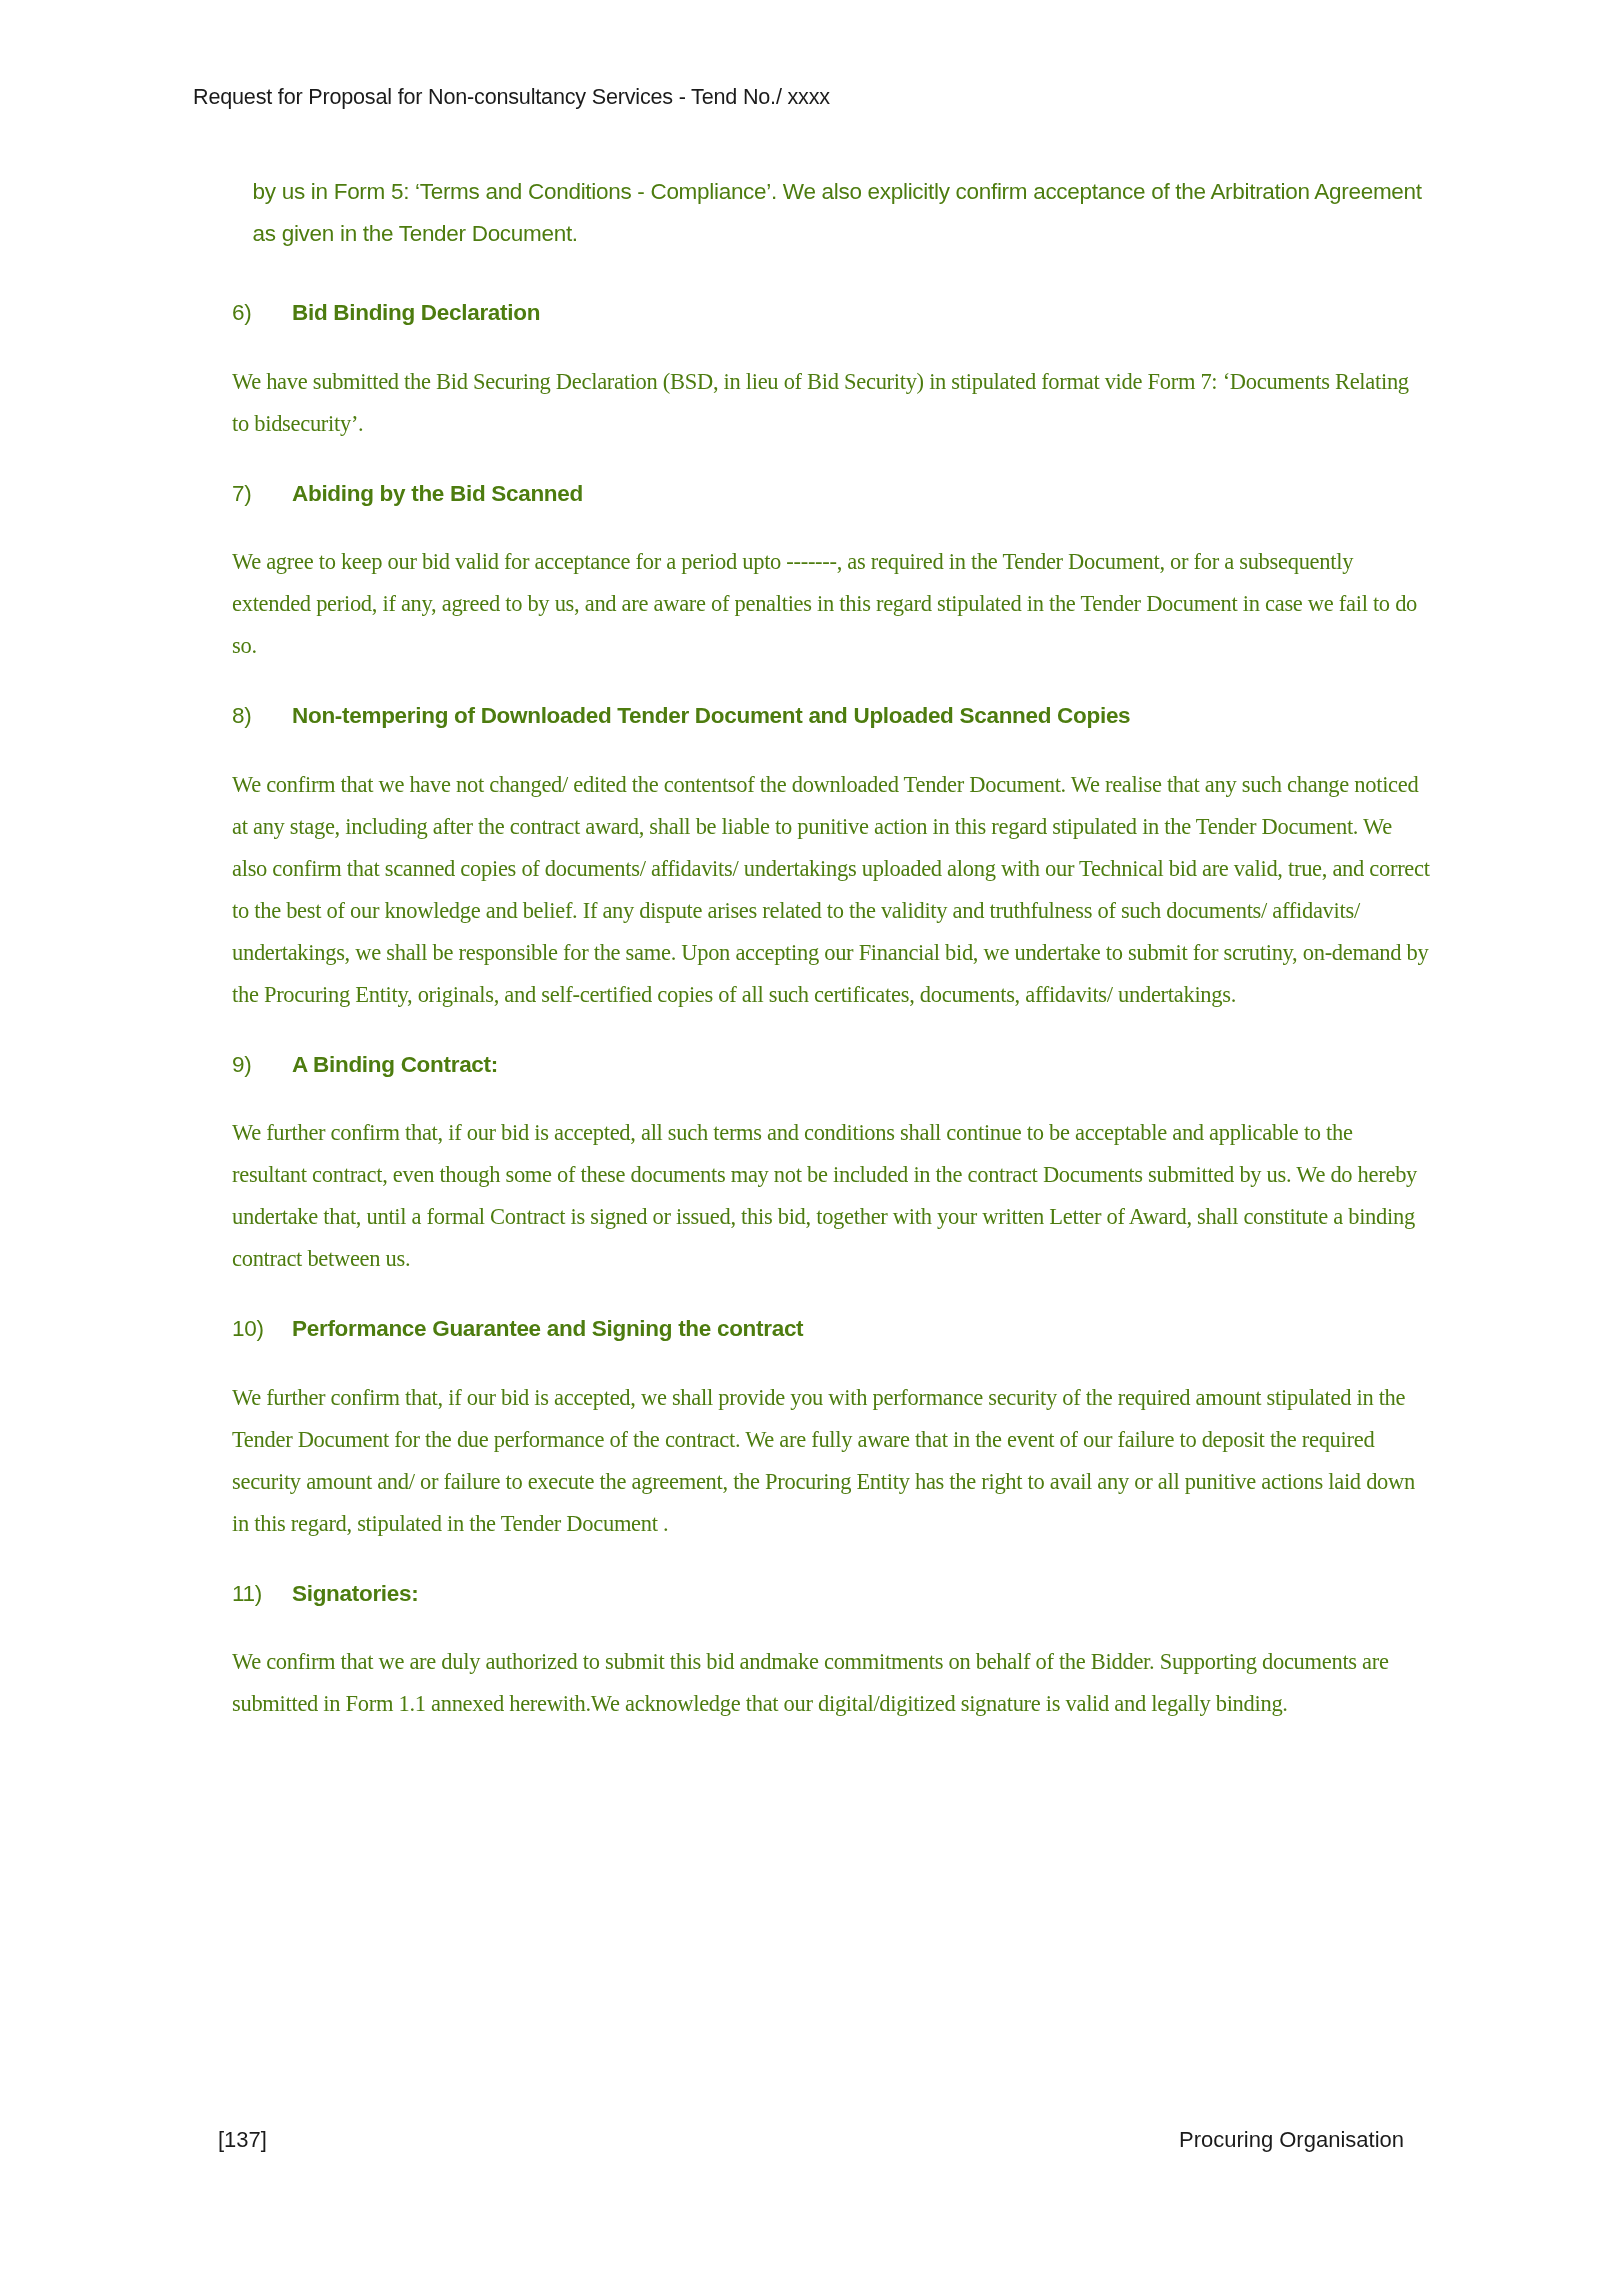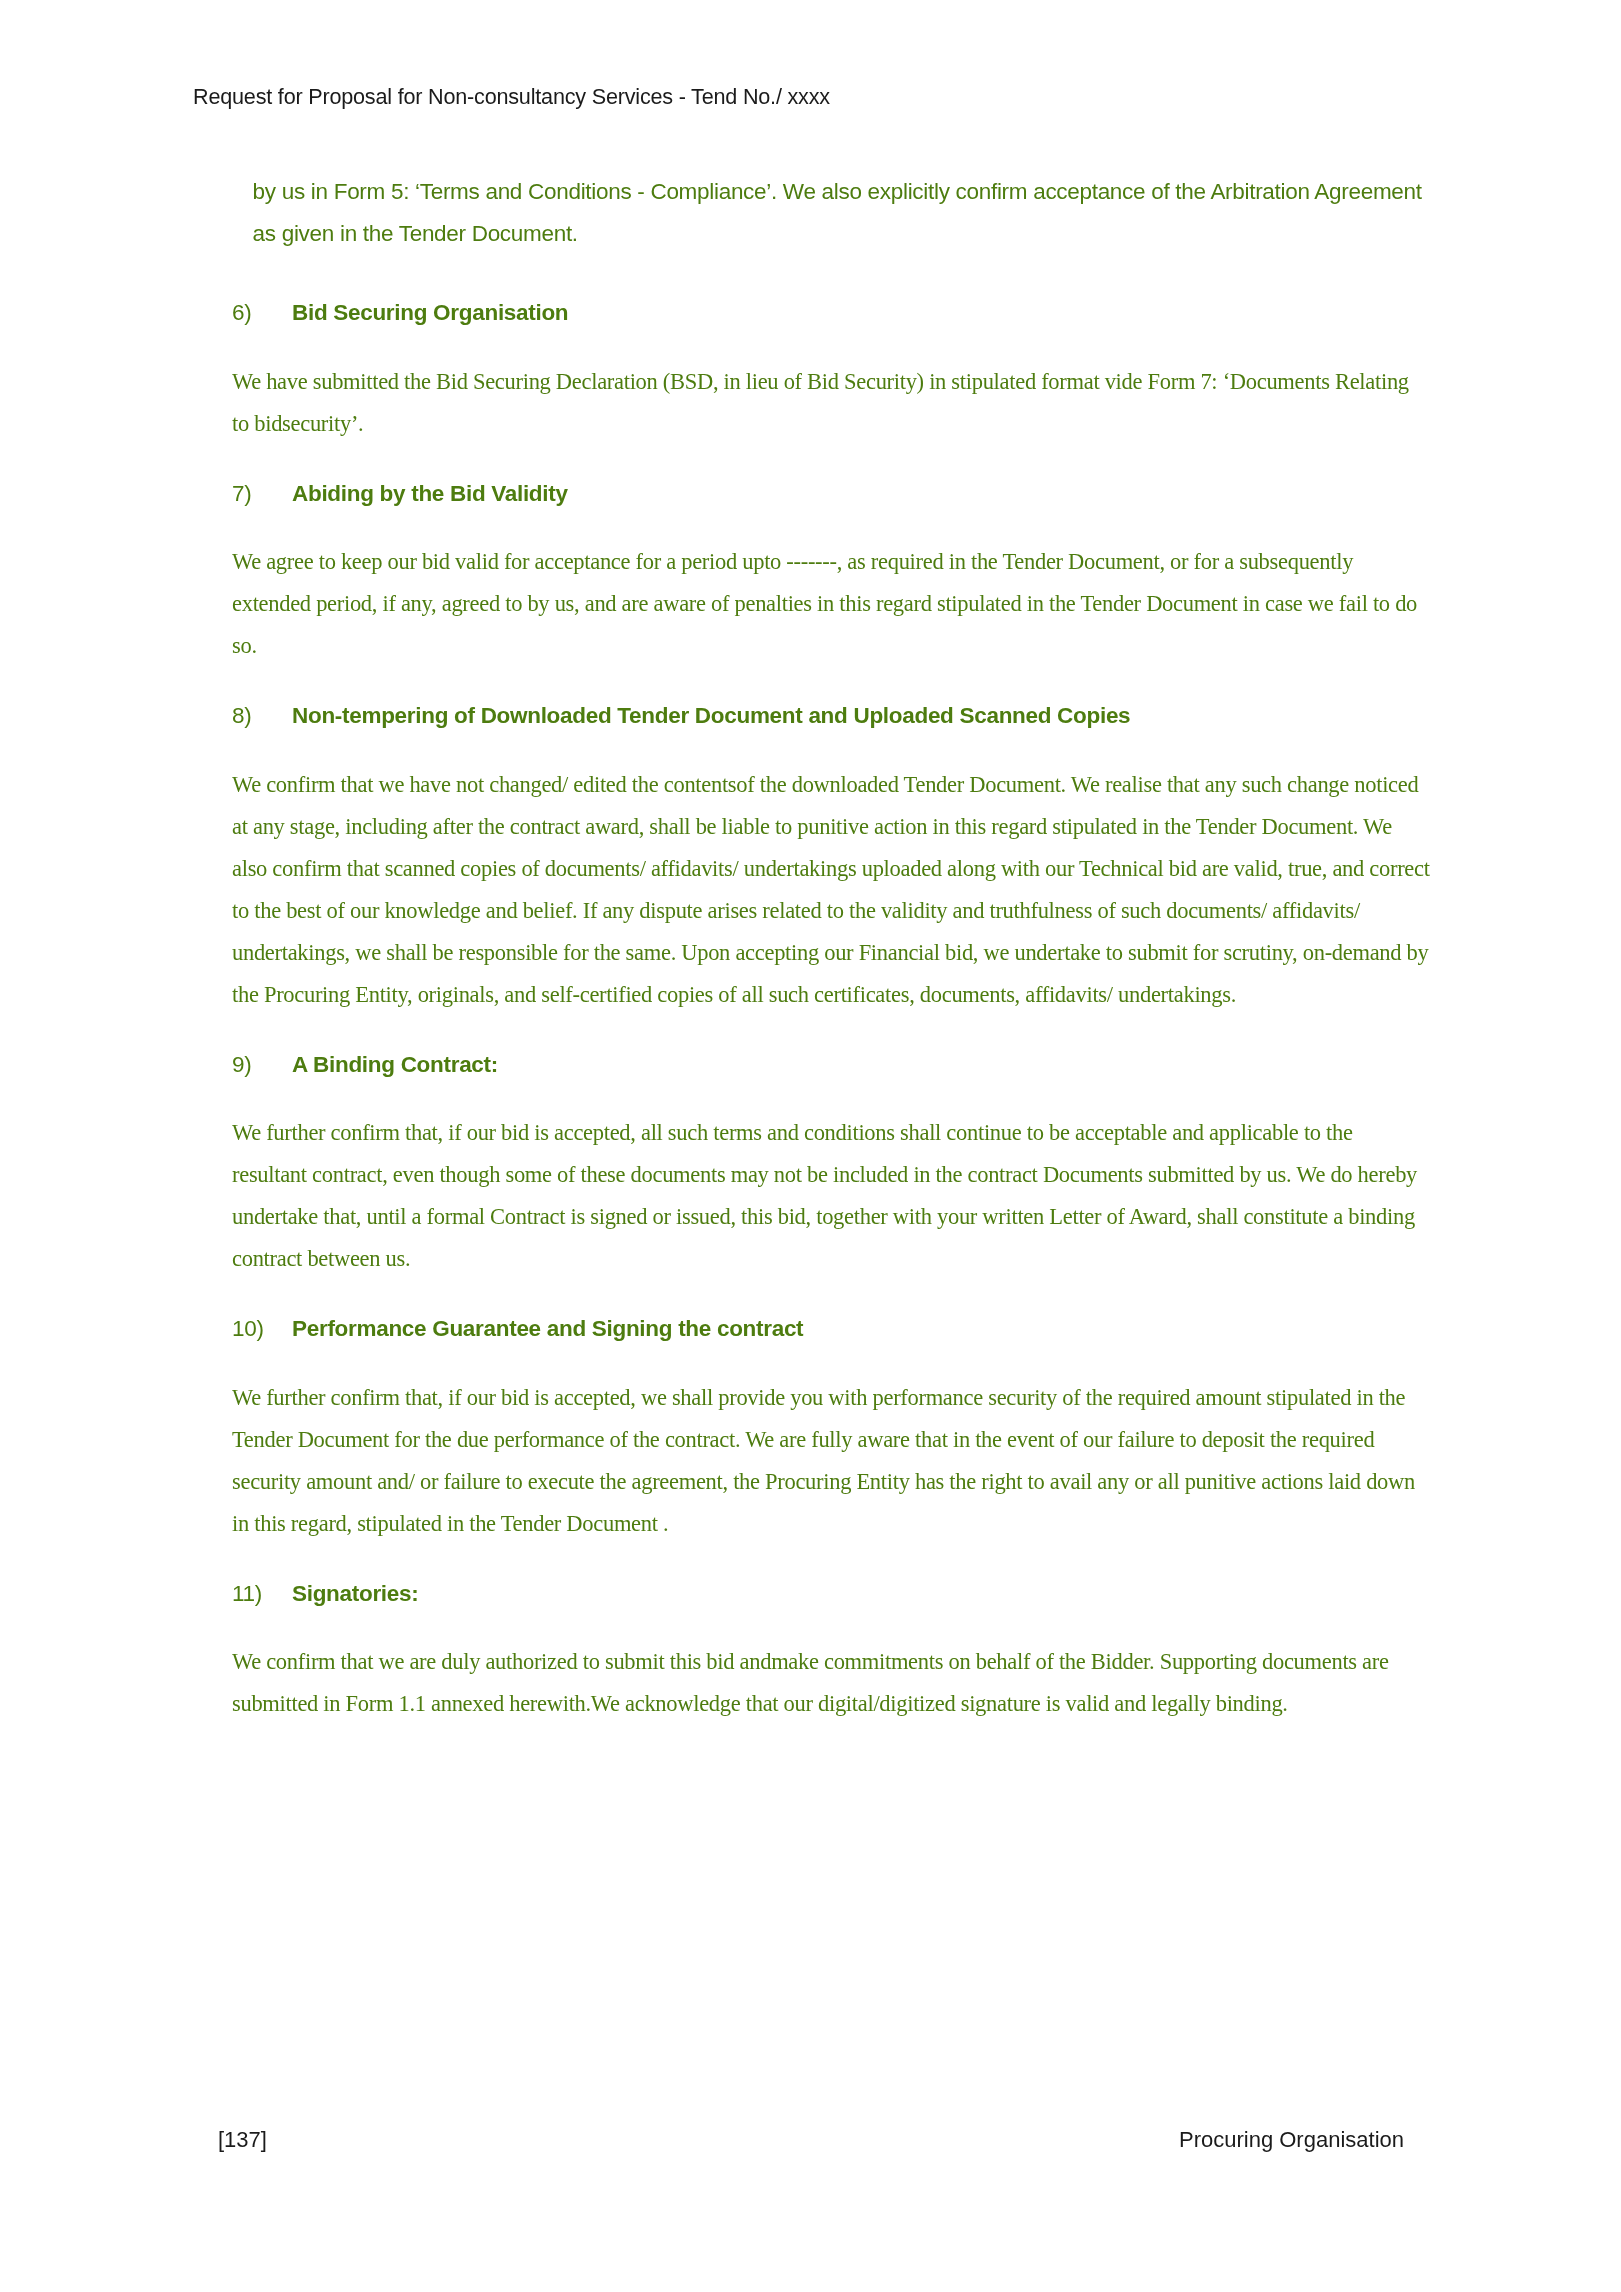--- a/index.html
+++ b/index.html
@@ -70,27 +70,27 @@
 <div class="page">
 
   <div class="running-header">Request for Proposal for Non-consultancy Services - Tend No./ xxxx</div>
 
   <div class="content">
 
     <p class="para intro-para">by us in Form 5: ‘Terms and Conditions - Compliance’. We also explicitly confirm acceptance of the Arbitration Agreement as given in the Tender Document.</p>
 
     <div class="sec-heading" style="margin-top:37px">
       <span class="sec-num">6)</span>
-      <span class="sec-title">Bid Securing Organisation</span>
+      <span class="sec-title">Bid Binding Declaration</span>
     </div>
     <p class="para sec-body">We have submitted the Bid Securing Declaration (BSD, in lieu of Bid Security) in stipulated format vide Form 7: ‘Documents Relating to bidsecurity’.</p>
 
     <div class="sec-heading mt-h">
       <span class="sec-num">7)</span>
-      <span class="sec-title">Abiding by the Bid Validity</span>
+      <span class="sec-title">Abiding by the Bid Scanned</span>
     </div>
     <p class="para sec-body">We agree to keep our bid valid for acceptance for a period upto -------, as required in the Tender Document, or for a subsequently extended period, if any, agreed to by us, and are aware of penalties in this regard stipulated in the Tender Document in case we fail to do so.</p>
 
     <div class="sec-heading mt-h">
       <span class="sec-num">8)</span>
       <span class="sec-title">Non-tempering of Downloaded Tender Document and Uploaded Scanned Copies</span>
     </div>
     <p class="para sec-body">We confirm that we have not changed/ edited the contentsof the downloaded Tender Document. We realise that any such change noticed at any stage, including after the contract award, shall be liable to punitive action in this regard stipulated in the Tender Document. We also confirm that scanned copies of documents/ affidavits/ undertakings uploaded along with our Technical bid are valid, true, and correct to the best of our knowledge and belief. If any dispute arises related to the validity and truthfulness of such documents/ affidavits/ undertakings, we shall be responsible for the same. Upon accepting our Financial bid, we undertake to submit for scrutiny, on-demand by the Procuring Entity, originals, and self-certified copies of all such certificates, documents, affidavits/ undertakings.</p>
 
     <div class="sec-heading mt-h">

